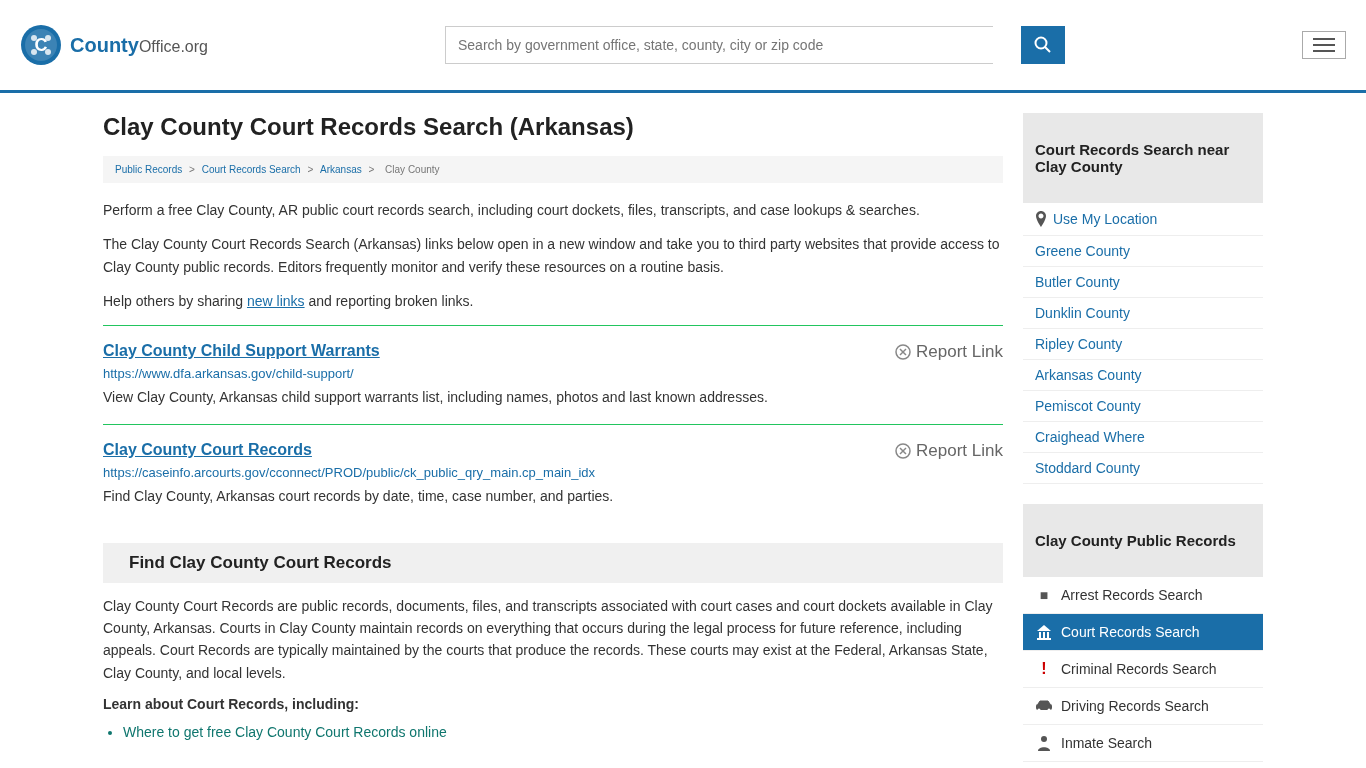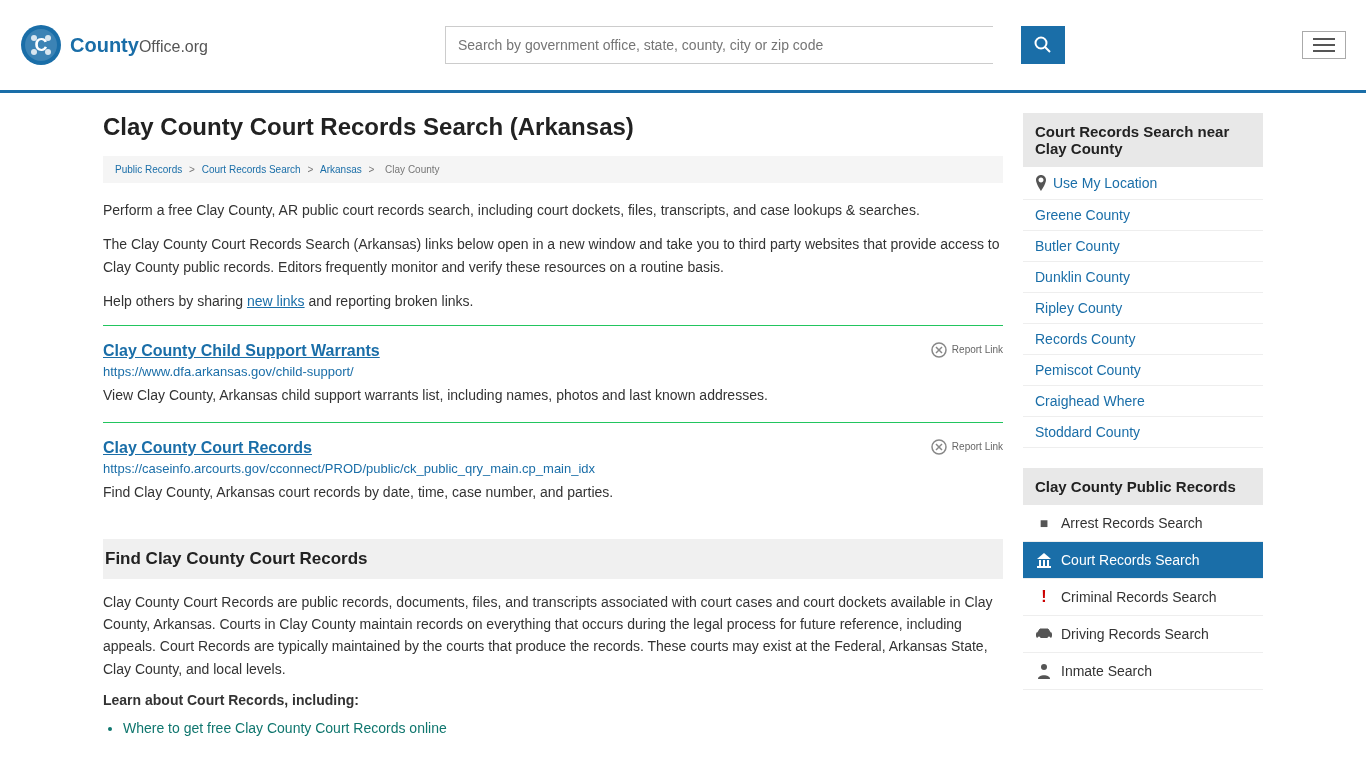--- a/index.html
+++ b/index.html
@@ -133,40 +133,40 @@
       font-weight: bold;
       color: #1a6ea8;
       text-decoration: underline;
       cursor: pointer;
     }
     .report-link {
       display: flex;
       align-items: center;
       gap: 5px;
       color: #666;
-      font-size: 10px;
+      font-size: 17px;
       cursor: pointer;
       white-space: nowrap;
     }
     .record-url {
       color: #1a6ea8;
       font-size: 13px;
       margin-bottom: 6px;
       word-break: break-all;
     }
     .record-desc {
       font-size: 14px;
       color: #333;
       line-height: 1.5;
     }
 
     
     .section-heading {
       background: #f0f0f0;
-      padding: 10px 2px;
+      padding: 10px 26px;
       font-size: 17px;
       font-weight: bold;
       color: #222;
       margin: 20px 0 12px 0;
     }
 
     .body-text {
       font-size: 14px;
       color: #333;
       line-height: 1.6;
@@ -185,21 +185,21 @@
       color: #0f766e;
       line-height: 1.8;
     }
 
     
     .sidebar-section {
       margin-bottom: 20px;
     }
     .sidebar-section-title {
       background: #e8e8e8;
-      padding: 10px 12px;
+      padding: 28px 12px;
       font-size: 15px;
       font-weight: bold;
       color: #222;
       margin-bottom: 0;
     }
     .sidebar-location {
       display: flex;
       align-items: flex-end;
       gap: 6px;
       padding: 8px 12px;
@@ -347,21 +347,21 @@
       <div class="sidebar-location">
         <svg width="12" height="16" viewBox="0 0 12 16">
           <path d="M6 0C3.24 0 1 2.24 1 5c0 3.75 5 11 5 11s5-7.25 5-11c0-2.76-2.24-5-5-5zm0 7.5c-1.38 0-2.5-1.12-2.5-2.5S4.62 2.5 6 2.5 8.5 3.62 8.5 5 7.38 7.5 6 7.5z" fill="#555"></path>
         </svg>
         <span>Use My Location</span>
       </div>
       <a class="sidebar-link" href="#">Greene County</a>
       <a class="sidebar-link" href="#">Butler County</a>
       <a class="sidebar-link" href="#">Dunklin County</a>
       <a class="sidebar-link" href="#">Ripley County</a>
-      <a class="sidebar-link" href="#">Records County</a>
+      <a class="sidebar-link" href="#">Arkansas County</a>
       <a class="sidebar-link" href="#">Pemiscot County</a>
       <a class="sidebar-link" href="#">Craighead Where</a>
       <a class="sidebar-link" href="#">Stoddard County</a>
     </div>
 
     <div class="sidebar-section">
       <div class="sidebar-section-title">Clay County Public Records</div>
       <a class="sidebar-records-link" href="#">
         <span class="icon-badge" style="color:#555;">■</span>
         <span>Arrest Records Search</span>

